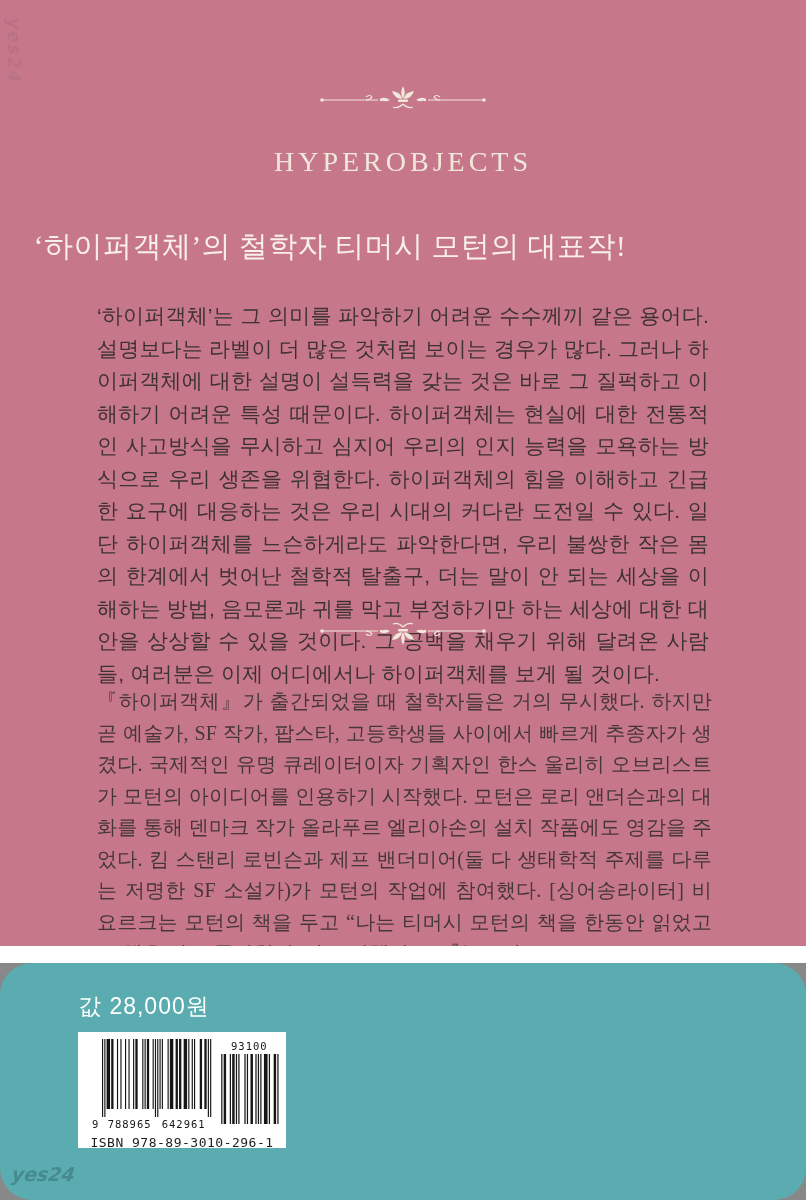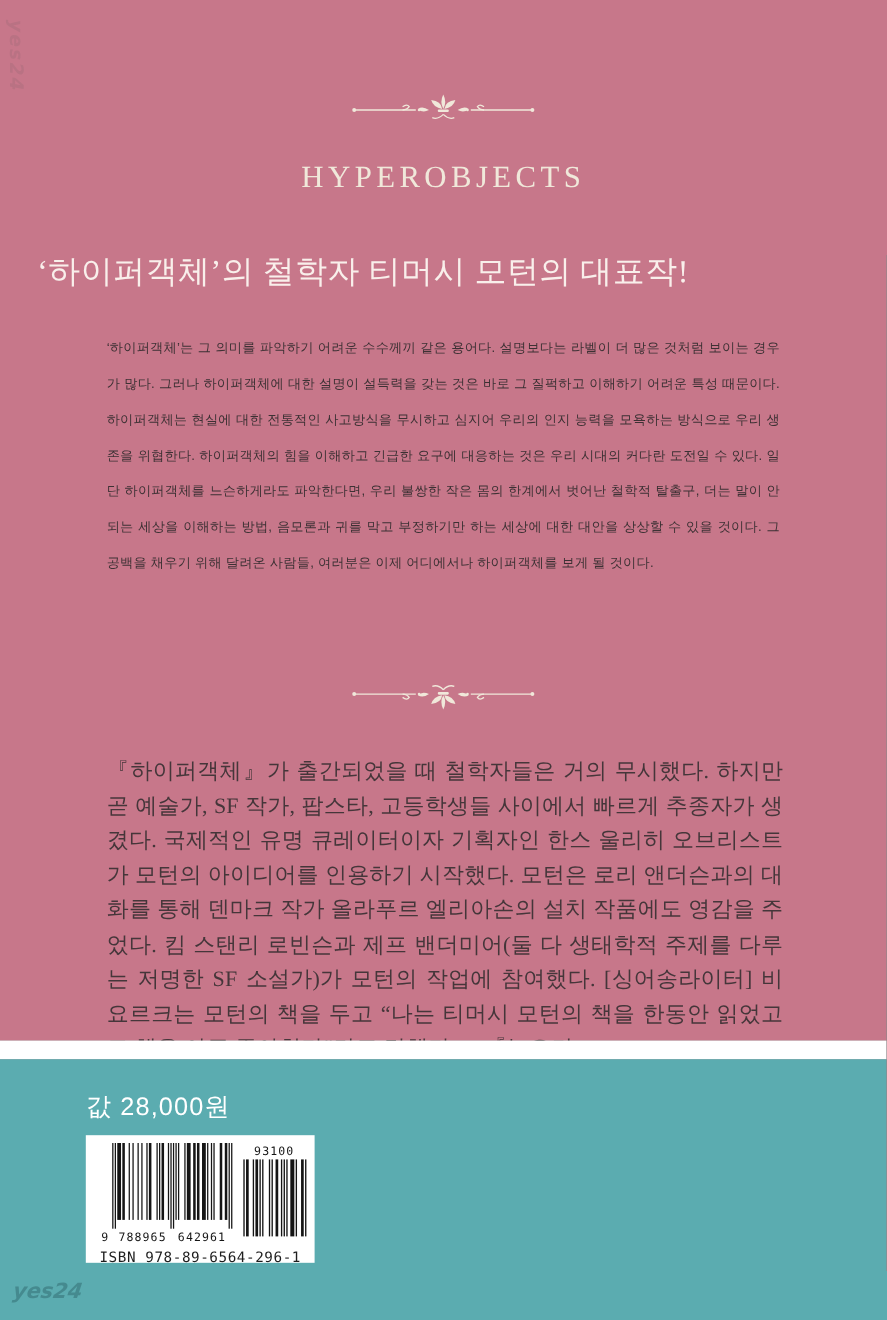--- a/index.html
+++ b/index.html
@@ -13,29 +13,29 @@
   .ornament-top{top:84px;}
   .ornament-mid{top:617px;}
   .ornament-mid svg{transform:scaleY(-1);}
   .title{position:absolute;left:0;top:146px;width:806px;margin:0;text-align:center;
          font-family:"Liberation Serif",serif;font-weight:normal;font-size:28px;
          letter-spacing:4px;color:#F0E8DA;}
   .headline{position:absolute;left:0;top:227px;width:660px;margin:0;text-align:center;
             font-family:"Liberation Serif",serif;font-weight:normal;font-size:29px;
             color:#F9EFEB;letter-spacing:0.5px;}
   .blurb{position:absolute;left:97px;top:300px;width:612px;margin:0;
-         font-size:12px;line-height:32.5px;color:#3D3134;text-align:justify;
+         font-size:21px;line-height:32.5px;color:#3D3134;text-align:justify;
          word-break:break-all;letter-spacing:0.2px;}
   .review{position:absolute;left:97px;top:686px;width:615px;margin:0;
           font-family:"Liberation Serif",serif;font-size:20px;line-height:31.5px;
           color:#45363A;text-align:justify;word-break:break-all;letter-spacing:0.2px;}
   
   .divider-band{position:absolute;left:0;top:946px;width:806px;height:17px;background:#FFFFFF;}
   
-  .footer{position:absolute;left:0;top:963px;width:806px;height:237px;background:#5BACB0;}
+  .footer{position:absolute;left:0;top:963px;width:806px;height:237px;background:#5BACB0;border-radius:32px;}
   .price{position:absolute;left:78px;top:28px;font-size:23px;color:#FFFFFF;letter-spacing:1px;}
   .barcode-box{position:absolute;left:78px;top:69px;width:208px;height:116px;background:#FFFFFF;
                box-sizing:border-box;padding-top:7px;}
   .barcode-row{display:flex;flex-direction:row;align-items:flex-start;margin-left:12px;}
   .addon-col{margin-left:8px;text-align:right;}
   .isbn-line{width:100%;text-align:center;font-family:"DejaVu Sans Mono",monospace;
              font-size:13px;color:#1E1E1E;letter-spacing:0.5px;margin-top:0px;}
   .wm-bottom{left:12px;top:200px;font-size:19px;color:rgba(35,85,90,0.38);transform:skewX(-8deg);}
 </style>
 </head>
@@ -158,19 +158,19 @@
               <rect x="35.38" y="15" width="1.22" height="70" fill="#151515"></rect>
               <rect x="37.82" y="15" width="1.22" height="70" fill="#151515"></rect>
               <rect x="40.26" y="15" width="1.22" height="70" fill="#151515"></rect>
               <rect x="43.92" y="15" width="3.66" height="70" fill="#151515"></rect>
               <rect x="48.80" y="15" width="1.22" height="70" fill="#151515"></rect>
               <rect x="53.68" y="15" width="2.44" height="70" fill="#151515"></rect>
               <rect x="57.34" y="15" width="1.22" height="70" fill="#151515"></rect>
             </svg>
         </div>
       </div>
-      <div class="isbn-line">ISBN 978-89-6564-296-1</div>
+      <div class="isbn-line">ISBN 978-89-3010-296-1</div>
     </div>
 
     <div class="wm wm-bottom">yes24</div>
   </div>
 
 </div>
 
 </body></html>

